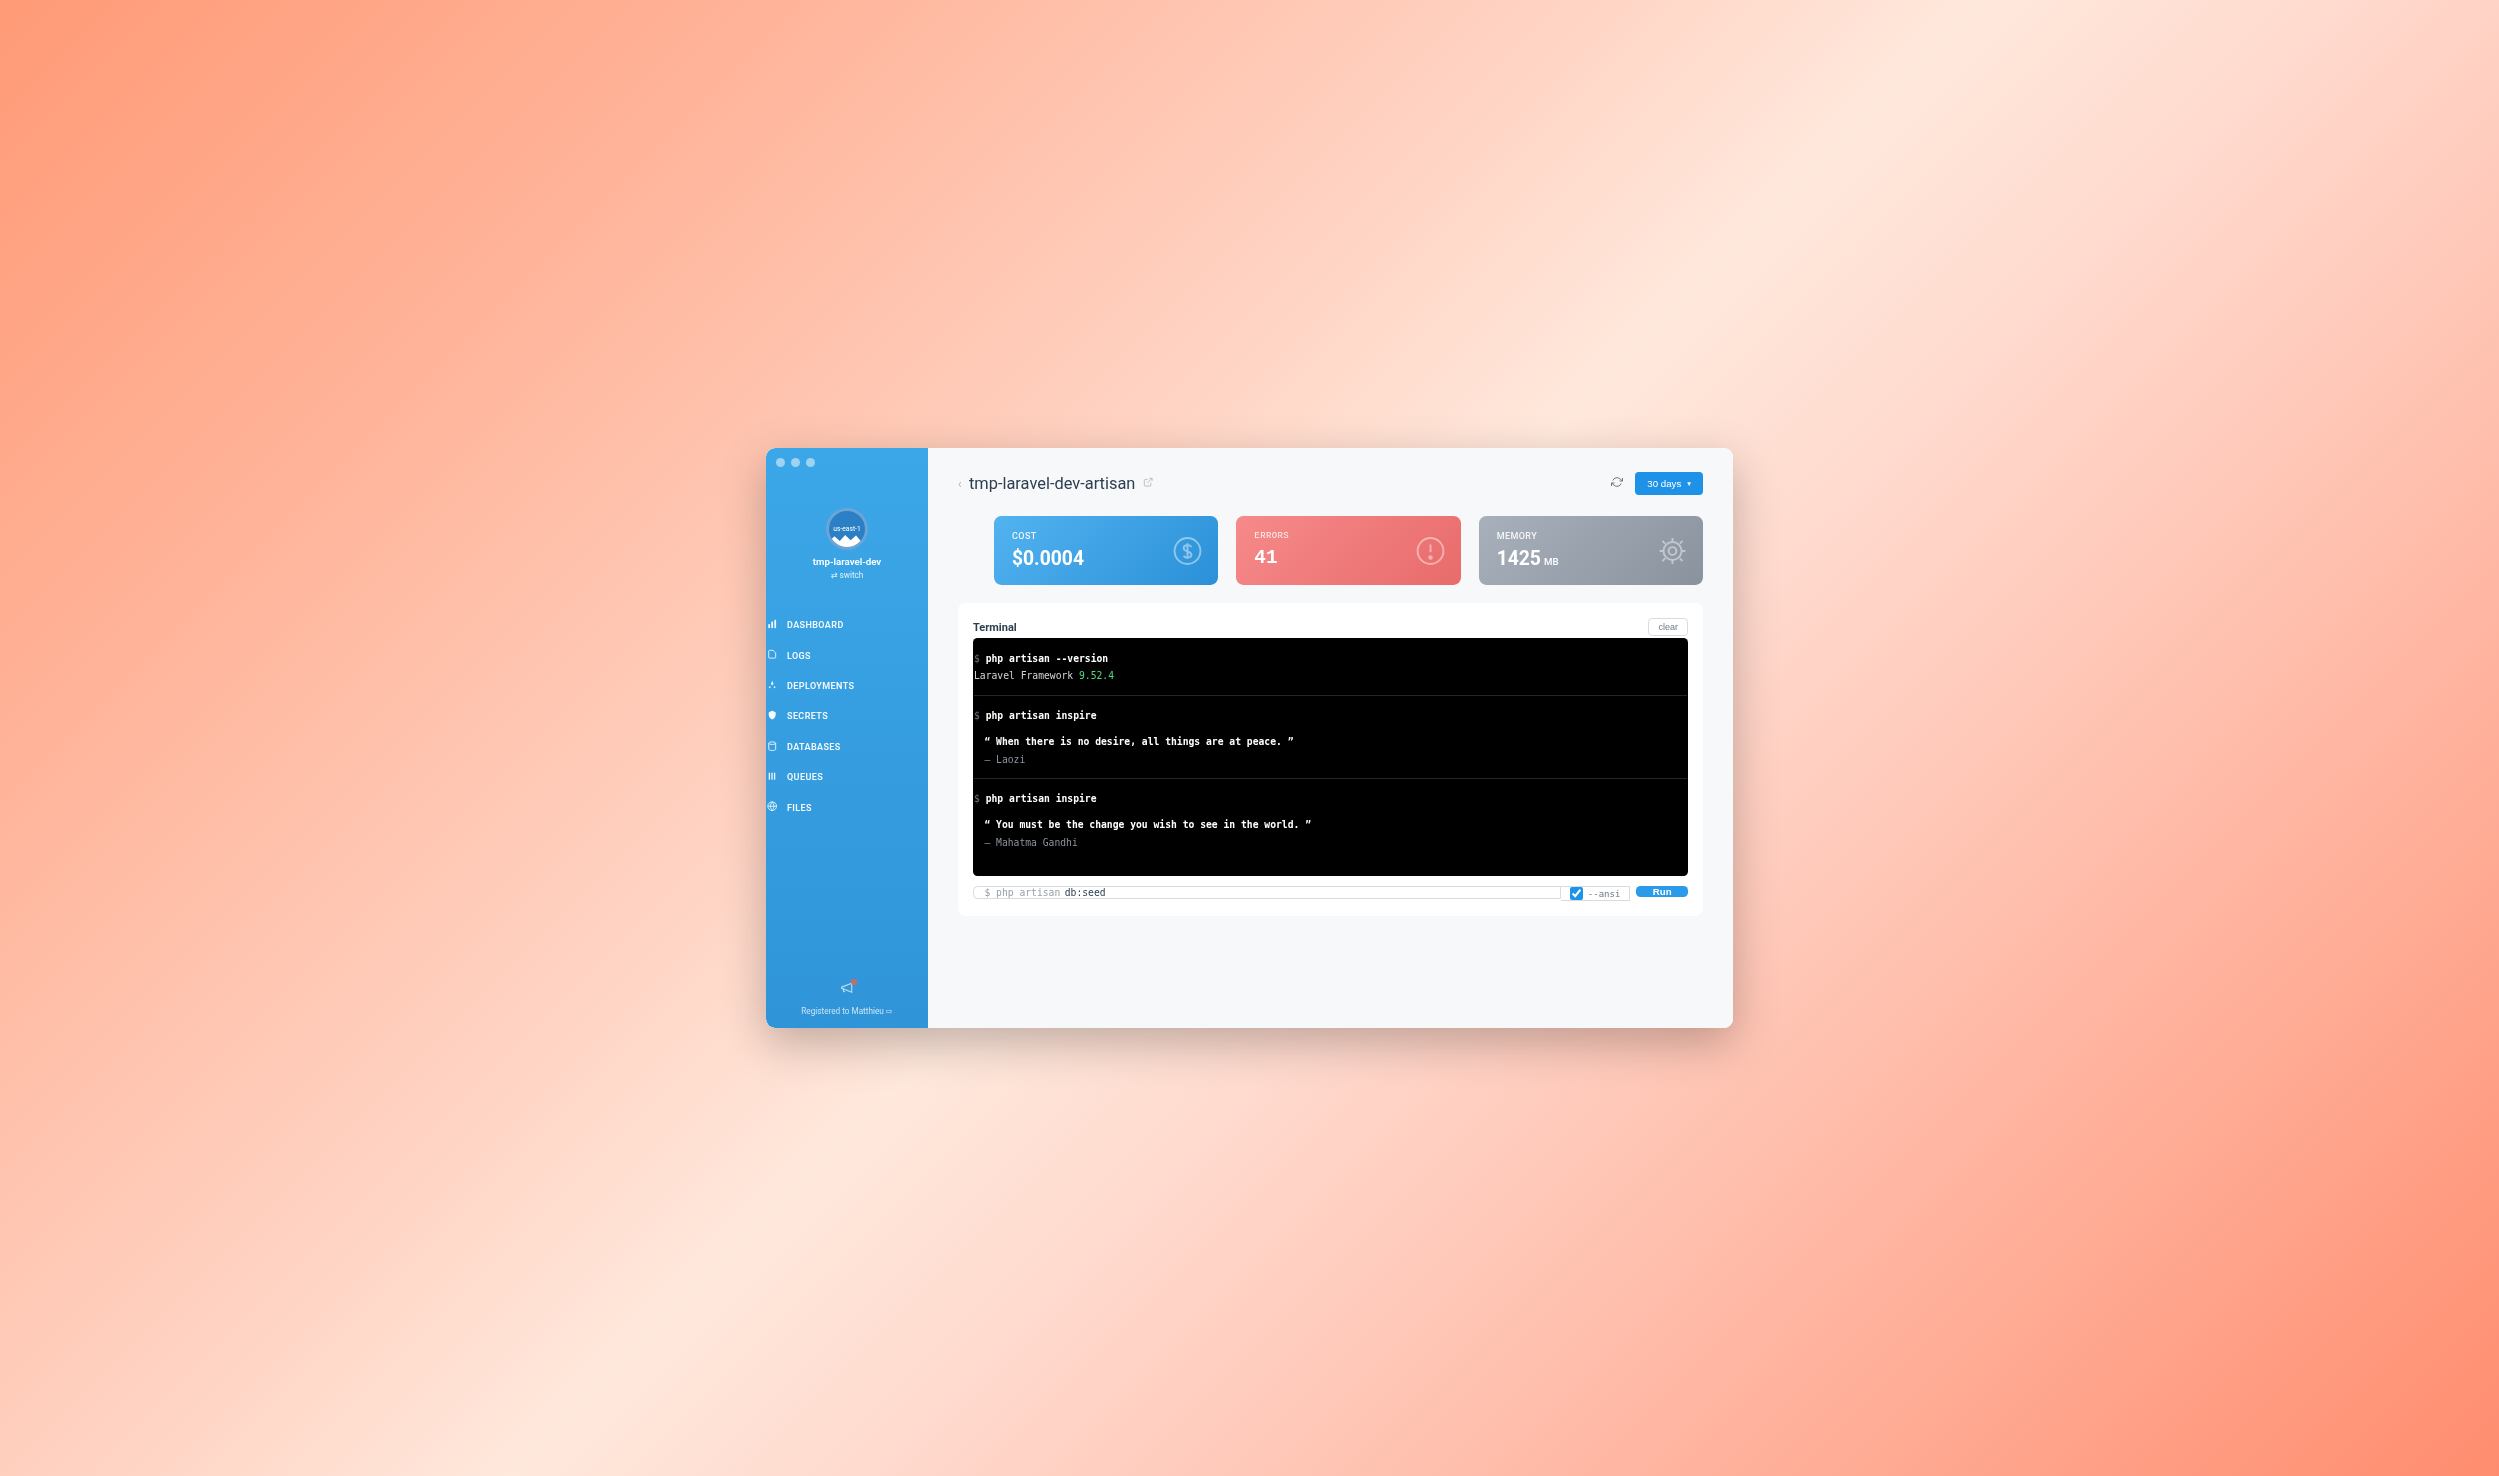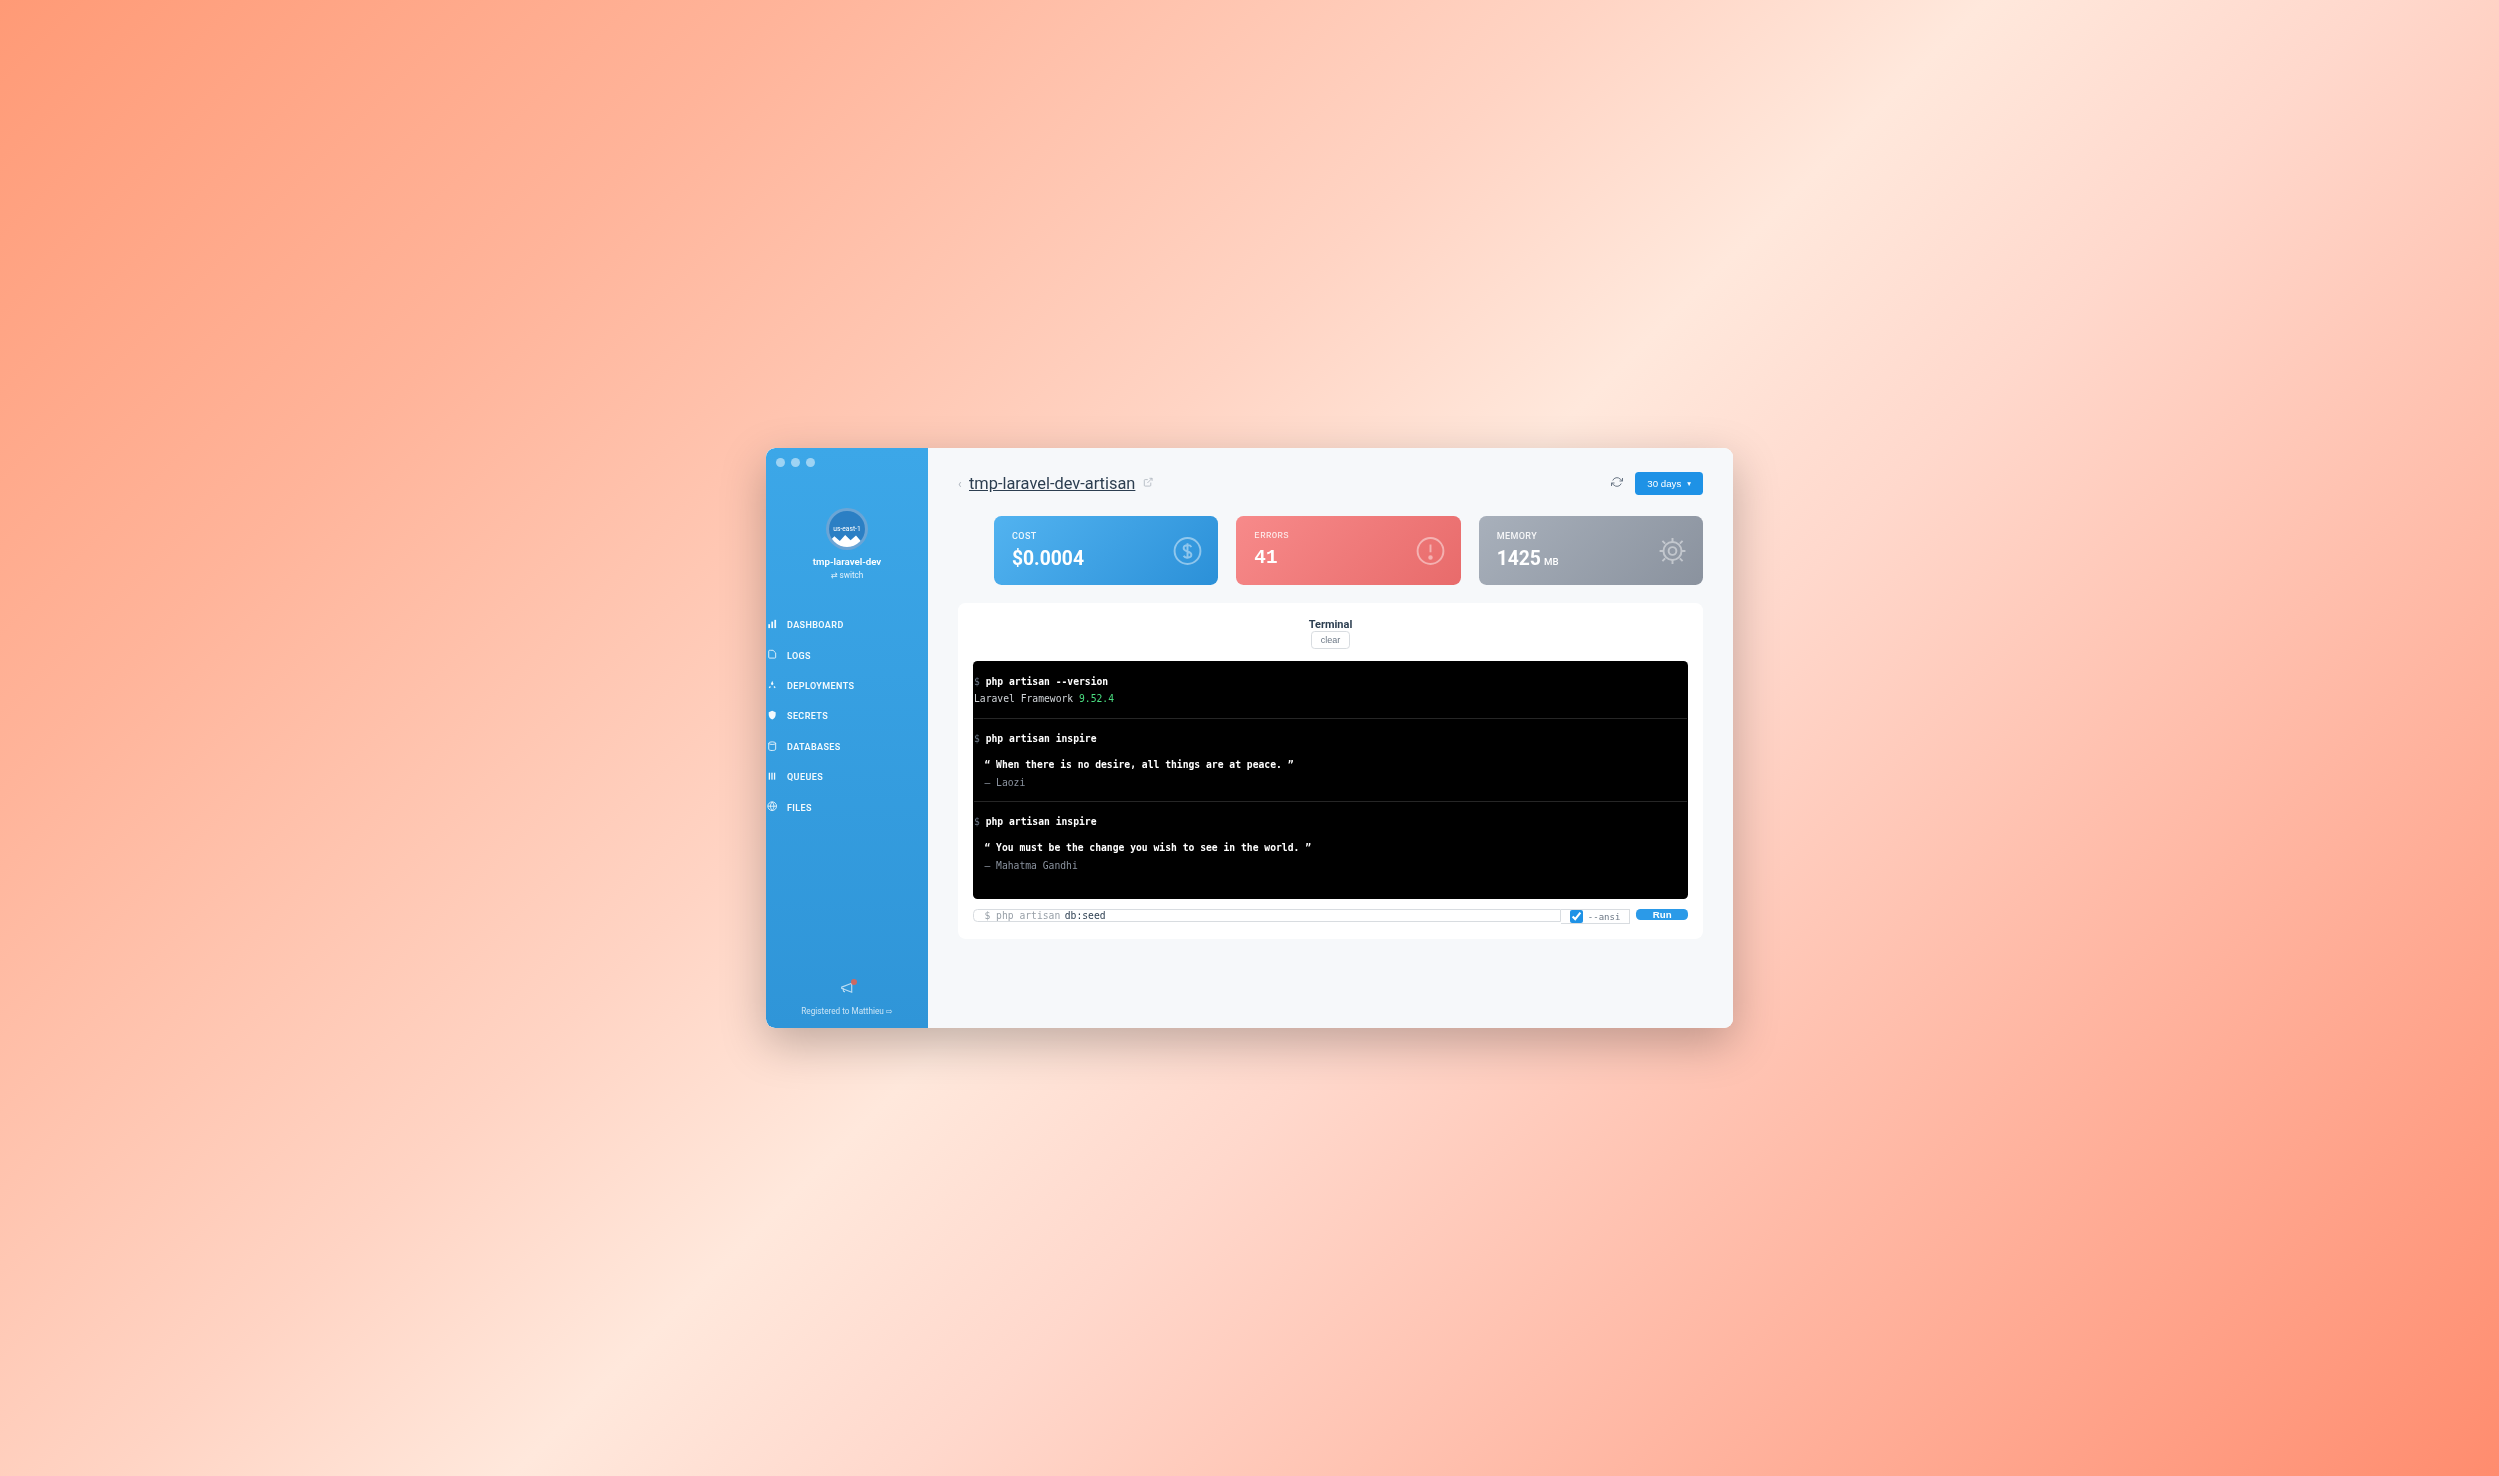--- a/index.html
+++ b/index.html
@@ -96,21 +96,21 @@
   overflow-y: auto;
 }
 .content-header {
   display: flex;
   align-items: center;
   justify-content: space-between;
   margin-bottom: 21px;
 }
 .title-wrap { display: flex; align-items: center; gap: 7.4px; }
 .back-chev { color: #b0b7bf; font-size: 12px; cursor: pointer; }
-.page-title { font-size: 16.4px; font-weight: 400; color: #2c3e50; text-decoration: underline; }
+.page-title { font-size: 16.4px; font-weight: 400; color: #2c3e50; }
 .ext-link { color: #b0b7bf; font-size: 10.4px; cursor: pointer; }
 .header-actions { display: flex; align-items: center; gap: 12px; }
 .refresh-icon { color: #6b7785; font-size: 12px; cursor: pointer; }
 .period-btn {
   background: #1e92e6;
   color: #fff;
   border: none;
   padding: 6px 12px;
   border-radius: 3.7px;
   font-size: 9.7px;
@@ -149,22 +149,21 @@
 
 .terminal-panel {
   background: #fff;
   border-radius: 7.4px;
   padding: 15px;
 }
 .terminal-header {
   display: flex;
   justify-content: space-between;
   align-items: center;
-  margin-bottom: 12px;
-  flex-direction: column;
+  margin-bottom: 2px;
 }
 .terminal-title { font-size: 11px; font-weight: 700; color: #2c3e50; }
 .clear-btn {
   background: #fff;
   border: 0.7px solid #d8dce0;
   border-radius: 3.7px;
   padding: 3px 9px;
   font-size: 9px;
   color: #6b7785;
   cursor: pointer;

